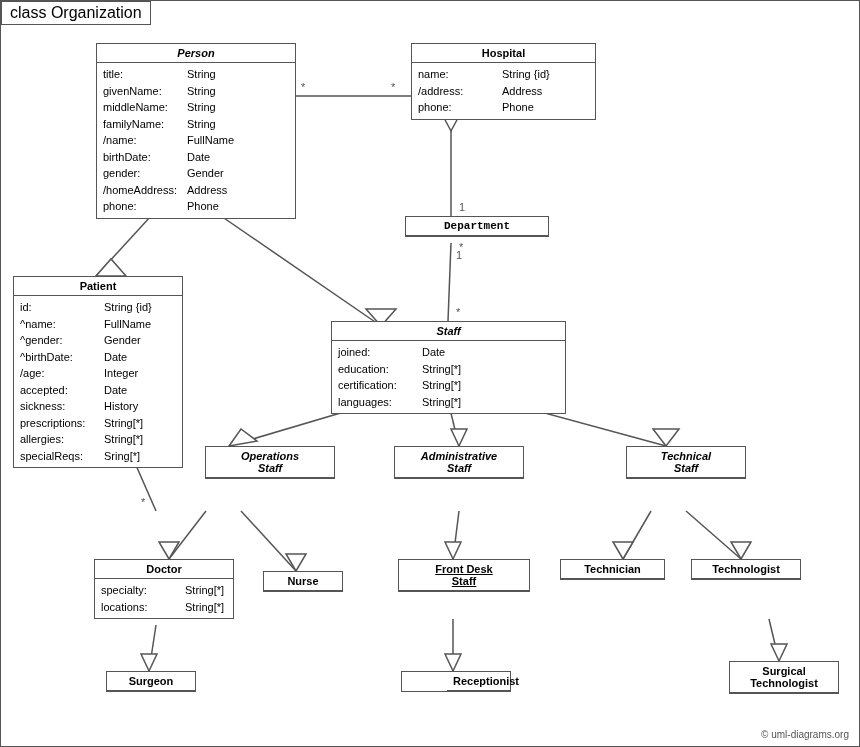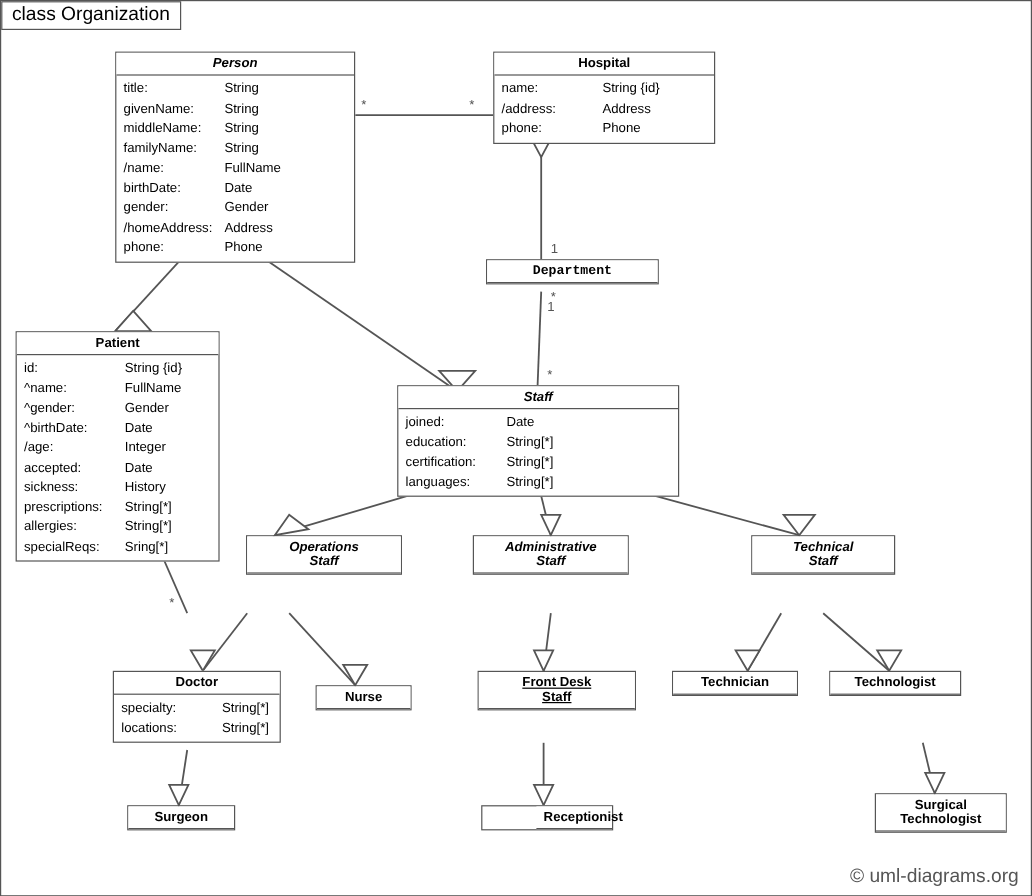--- a/index.html
+++ b/index.html
@@ -59,21 +59,21 @@
       top: 0; left: 0;
       width: 860px;
       height: 747px;
       z-index: 2;
       pointer-events: none;
     }
     .copyright {
       position: absolute;
       bottom: 6px;
       right: 10px;
-      font-size: 16px;
+      font-size: 10px;
       color: #555;
       margin-left: 19px;
     }
   </style>
 </head>
 <body>
 
 <div class="diagram-container">
   <div class="diagram-title">class Organization</div>
 

